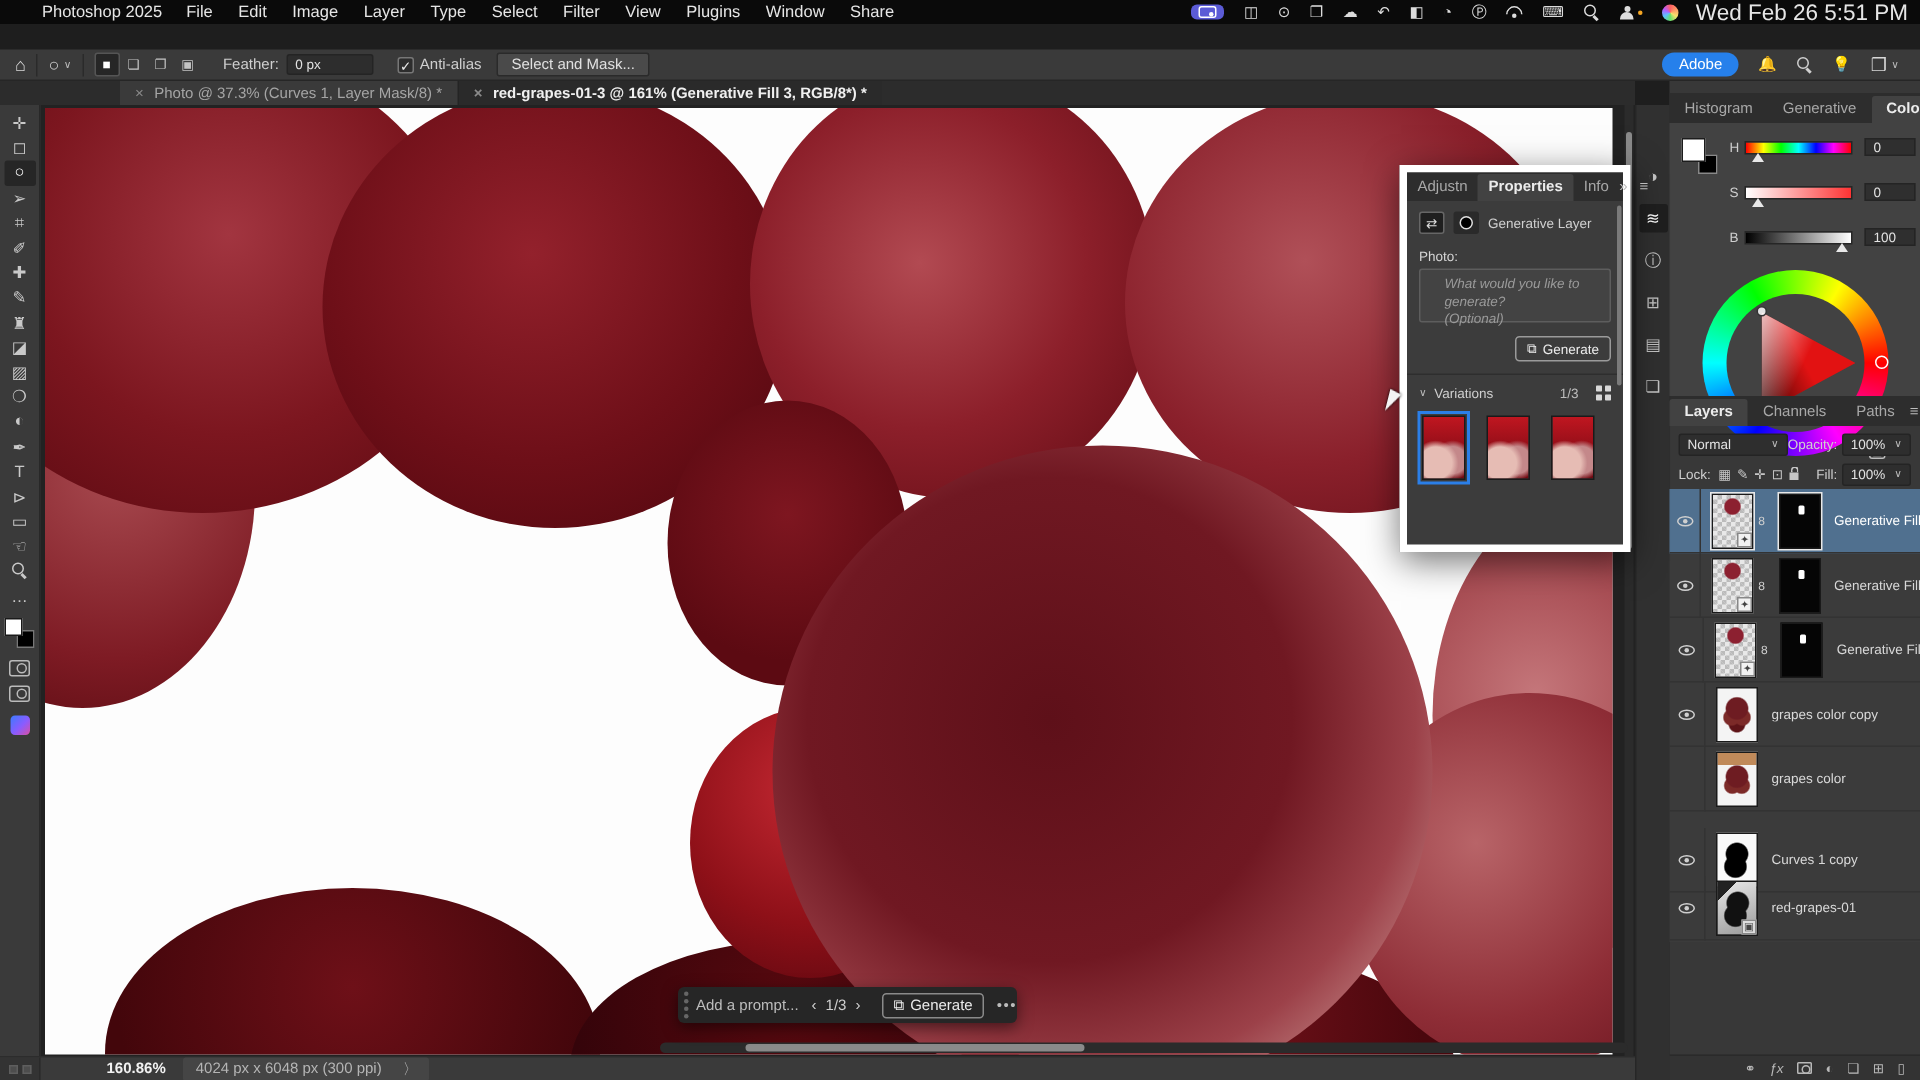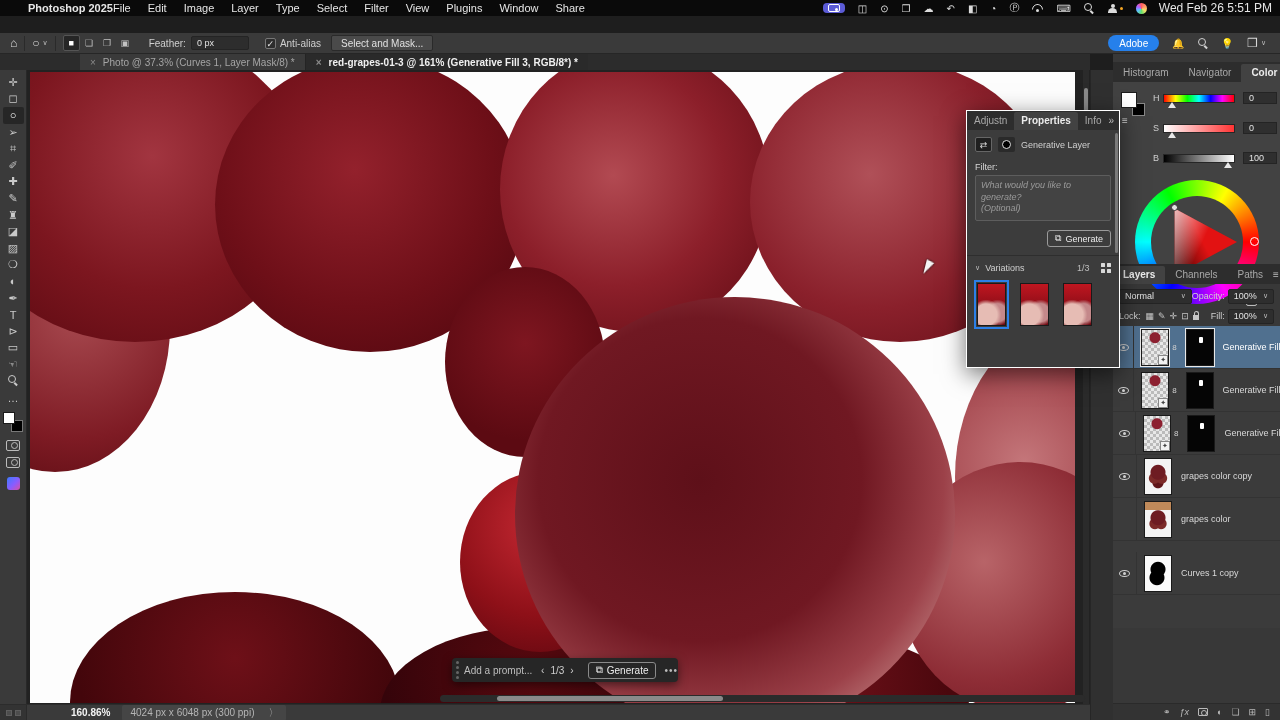--- a/index.html
+++ b/index.html
@@ -4,42 +4,42 @@
 <style>
   * { margin:0; padding:0; box-sizing:border-box; }
   html,body { width:1280px; height:720px; overflow:hidden; background:#1e1e1e;
     font-family:"Liberation Sans", sans-serif; -webkit-font-smoothing:antialiased; }
   #app { position:relative; width:1280px; height:720px; }
 
   
   #menubar { position:absolute; left:0; top:0; width:1280px; height:16px; background:#0a0a0a;
     color:#e6e6e6; font-size:11px; display:flex; align-items:center; padding:0 8px; z-index:60; }
   #menubar .apple { font-size:11px; margin:0 14px 0 6px; }
-  #menubar .appname { font-weight:bold; margin-right:0; }
+  #menubar .appname { font-weight:normal; margin-right:16px; }
   #menubar .mi { margin-right:17px; }
   #menubar .spacer { flex:1; }
   #menubar .sticon { margin-left:13px; font-size:10px; color:#dcdcdc; display:inline-flex; align-items:center; }
   #menubar .pill { background:#5b5bd6; border-radius:4px; padding:1px 5px; }
   .icon-screenrect { display:inline-block; width:12px; height:8px; border:1px solid #fff; border-radius:2px; position:relative; }
   .icon-screenrect::after { content:""; position:absolute; right:1px; bottom:0; width:3px; height:3px; border-radius:50%; background:#fff; }
   .icon-wifi { display:inline-block; width:11px; height:8px; position:relative; }
   .icon-wifi::before { content:""; position:absolute; left:0; top:0; width:9px; height:9px; border:1.4px solid #dcdcdc;
     border-radius:50%; border-bottom-color:transparent; border-left-color:transparent; transform:rotate(-45deg); }
   .icon-wifi::after { content:""; position:absolute; left:3.5px; top:5px; width:3px; height:3px; border-radius:50%; background:#dcdcdc; }
   .icon-mag { position:relative; width:11px; height:11px; display:inline-block; }
   .icon-mag::before { content:""; position:absolute; left:0; top:0; width:6px; height:6px; border:1.5px solid currentColor; border-radius:50%; }
   .icon-mag::after { content:""; position:absolute; left:7px; top:7px; width:4px; height:1.6px; background:currentColor;
     transform:rotate(45deg); transform-origin:0 0; }
   .icon-user { display:inline-block; width:10px; height:9px; position:relative; }
   .icon-user::before { content:""; position:absolute; left:3px; top:0; width:4px; height:4px; border-radius:50%; background:#dcdcdc; }
   .icon-user::after { content:""; position:absolute; left:0.5px; bottom:0; width:9px; height:4.5px; border-radius:5px 5px 0 0; background:#dcdcdc; }
   .dot-orange { display:inline-block; width:3px; height:3px; border-radius:50%; background:#f5a623; margin-left:2px; }
   .icon-siri { display:inline-block; width:11px; height:11px; border-radius:50%;
     background:conic-gradient(#ff5e62,#ff9966,#f8e06b,#67e06b,#5bc2ff,#b45bff,#ff5e62); }
-  #menubar .clock { margin-left:12px; font-size:12px; }
+  #menubar .clock { margin-left:12px; font-size:15px; }
 
   
   #titlebar { position:absolute; left:0; top:16px; width:1280px; height:17px; background:#2f2f2f;
     border-bottom:1px solid #1c1c1c; display:flex; align-items:center; z-index:55; }
   .tl { width:10px; height:10px; border-radius:50%; margin-left:7px; }
   .tl.r { background:#ff5f57; margin-left:36px; }
   .tl.y { background:#febc2e; }
   .tl.g { background:#28c840; }
   #titlebar .wtitle { position:absolute; left:0; right:0; text-align:center; color:#b5b5b5; font-size:10px; }
 
@@ -228,32 +228,32 @@
       linear-gradient(160deg,#e8e8e8,#9a9a9a); }
   .thumb.photo .genbadge { background:#ddd; }
   .lname { margin-left:9px; white-space:nowrap; overflow:hidden; }
   #layersfooter { position:absolute; left:0; right:0; bottom:0; height:17px; background:#333;
     border-top:1px solid #2a2a2a; display:flex; align-items:center; justify-content:flex-end;
     gap:9px; padding-right:10px; color:#b9b9b9; font-size:9px; }
   .fmask { width:10px; height:8px; border:1px solid #b9b9b9; border-radius:1px; position:relative; }
   .fmask::after { content:""; position:absolute; left:2.5px; top:1px; width:4px; height:4px; border:1px solid #b9b9b9; border-radius:50%; }
 
   
-  #propspanel { position:absolute; left:966px; top:110px; width:154px; height:258px; background:#3c3c3c;
-    border:1px solid #ffffff; box-shadow:0 6px 22px rgba(0,0,0,.55); z-index:48; font-size:9px; color:#cfcfcf; }
+  #propspanel { position:absolute; left:933px; top:110px; width:154px; height:258px; background:#3c3c3c;
+    border:5px solid #ffffff; box-shadow:0 6px 22px rgba(0,0,0,.55); z-index:48; font-size:9px; color:#cfcfcf; }
   #propspanel .ptabs { height:19px; }
   #propspanel .ptab { padding:3px 7px 4px; }
   .genlayer-row { display:flex; align-items:center; gap:6px; padding:7px 8px 6px; }
   .sqico { width:17px; height:15px; background:#2a2a2a; border-radius:2px; display:flex; align-items:center;
     justify-content:center; color:#ddd; font-size:9px; }
   .sqico.sel { background:#1f1f1f; border:1px solid #666; }
   .maskdot { width:9px; height:9px; border-radius:50%; background:#000; border:1.4px solid #e0e0e0; }
   .prompt-label { padding:4px 8px 3px; color:#d6d6d6; }
-  .prompt-box { margin:0 8px; height:46px; background:#434343; border:1px solid #5d5d5d; border-radius:2px;
-    padding:4px 5px; color:#9a9a9a; font-style:italic; white-space:pre-line; line-height:1.3; }
+  .prompt-box { margin:0 8px; height:36px; background:#434343; border:1px solid #5d5d5d; border-radius:2px;
+    padding:4px 16px; color:#9a9a9a; font-style:italic; white-space:pre-line; line-height:1.3; }
   .gen-row { display:flex; justify-content:flex-end; padding:9px 8px 8px; border-bottom:1px solid #2e2e2e; }
   .variations-hdr { display:flex; align-items:center; padding:7px 8px 4px; gap:5px; }
   .variations-hdr .cnt { margin-left:auto; color:#bdbdbd; }
   .grid-ic { display:grid; grid-template-columns:4px 4px; grid-template-rows:4px 4px; gap:1.6px; margin-left:7px; }
   .grid-ic i { background:#d9d9d9; display:block; border-radius:0.5px; }
   .varthumbs { display:flex; gap:14px; padding:6px 10px; }
   .vthumb { width:29px; height:43px; border:1px solid #1a1a1a;
     background:radial-gradient(circle at 30% 75%, #e6bcb4 0 30%, rgba(0,0,0,0) 42%),
                radial-gradient(circle at 72% 70%, #c4888a 0 26%, rgba(0,0,0,0) 38%),
                linear-gradient(180deg,#c01620 0%, #8e0e18 55%, #6e0a12 100%); }
@@ -455,21 +455,21 @@
     <span class="dock-ic">⊞</span>
     <span class="dock-ic">▤</span>
     <span class="dock-ic">❏</span>
   </div>
 
   <div id="rightcol">
 
     <div id="colorpanel">
       <div class="ptabs">
         <span class="ptab">Histogram</span>
-        <span class="ptab">Navigator</span>
+        <span class="ptab">Generative</span>
         <span class="ptab active">Color</span>
 
       </div>
       <div id="colorbody">
         <span class="cswatch">
           <span class="f"></span>
           <span class="b"></span>
         </span>
         <span class="srow" style="top:10px">
           <span class="lab">H</span>
@@ -584,20 +584,29 @@
           <span class="thumb grapes"></span>
           <span class="lname">grapes color copy</span>
         </div>
         <div class="layer-row" style="top:226px">
           <span class="eyecell">
               <span class="icon-eye"></span>
             </span>
           <span class="thumb curvesmask"></span>
           <span class="lname">Curves 1 copy</span>
         </div>
+        <div class="layer-row" style="top:258px">
+          <span class="eyecell">
+              <span class="icon-eye"></span>
+            </span>
+          <span class="thumb photo">
+              <span class="genbadge">▣</span>
+            </span>
+          <span class="lname">red-grapes-01</span>
+        </div>
       </div>
 
       <div id="layersfooter">
         <span>⚭</span>
         <span style="font-style:italic">ƒx</span>
         <span class="fmask"></span>
         <span>◐</span>
         <span>❏</span>
         <span>⊞</span>
         <span>▯</span>
@@ -613,21 +622,21 @@
       <span class="pmenu">»</span>
       <span class="pmenu" style="margin-left:2px">≡</span>
     </div>
     <div class="genlayer-row">
       <span class="sqico sel">⇄</span>
       <span class="sqico">
           <span class="maskdot"></span>
         </span>
       <span>Generative Layer</span>
     </div>
-    <div class="prompt-label">Filter:</div>
+    <div class="prompt-label">Photo:</div>
     <div class="prompt-box">What would you like to generate?
 (Optional)</div>
     <div class="gen-row">
       <span class="gen-btn" style="border-color:#9a9a9a">
         <span>⧉</span>
         <span>Generate</span>
       </span>
     </div>
     <div class="variations-hdr">
       <span class="chev">∨</span>

